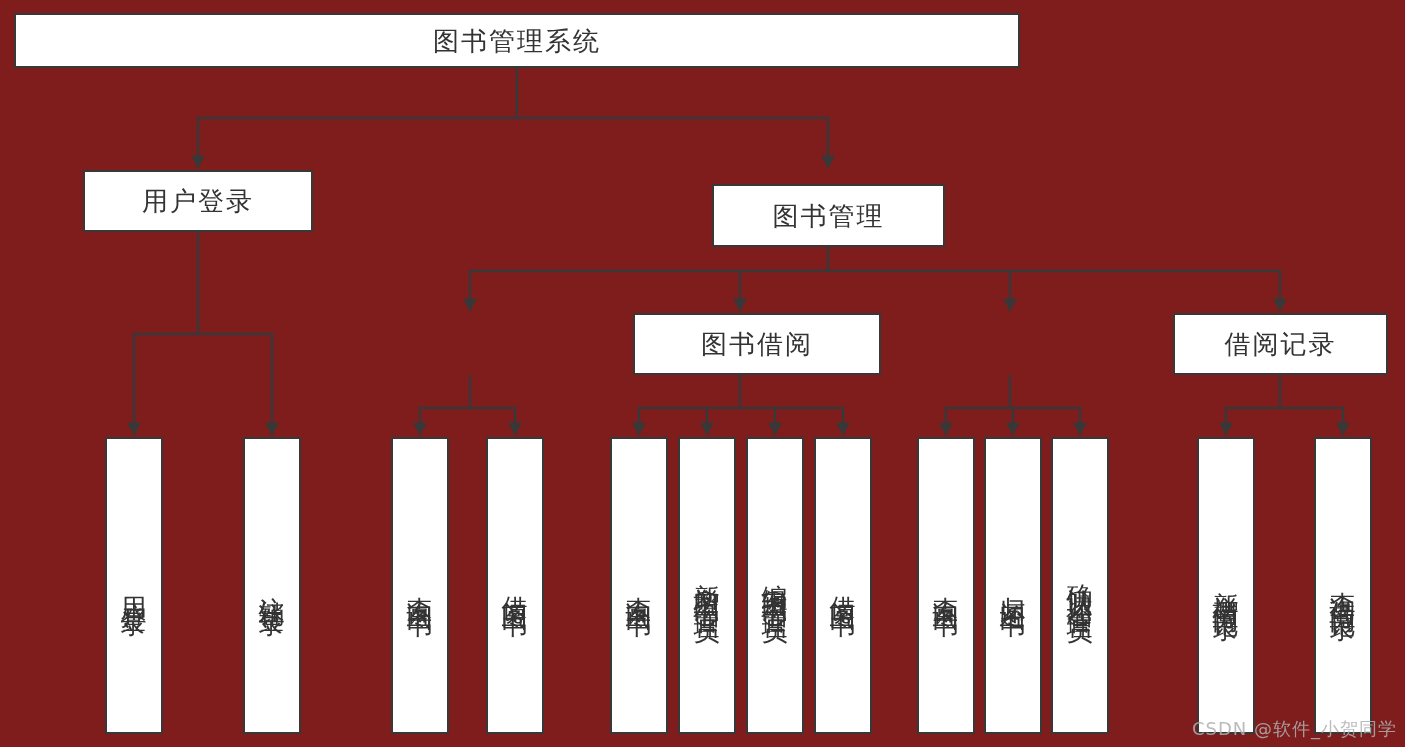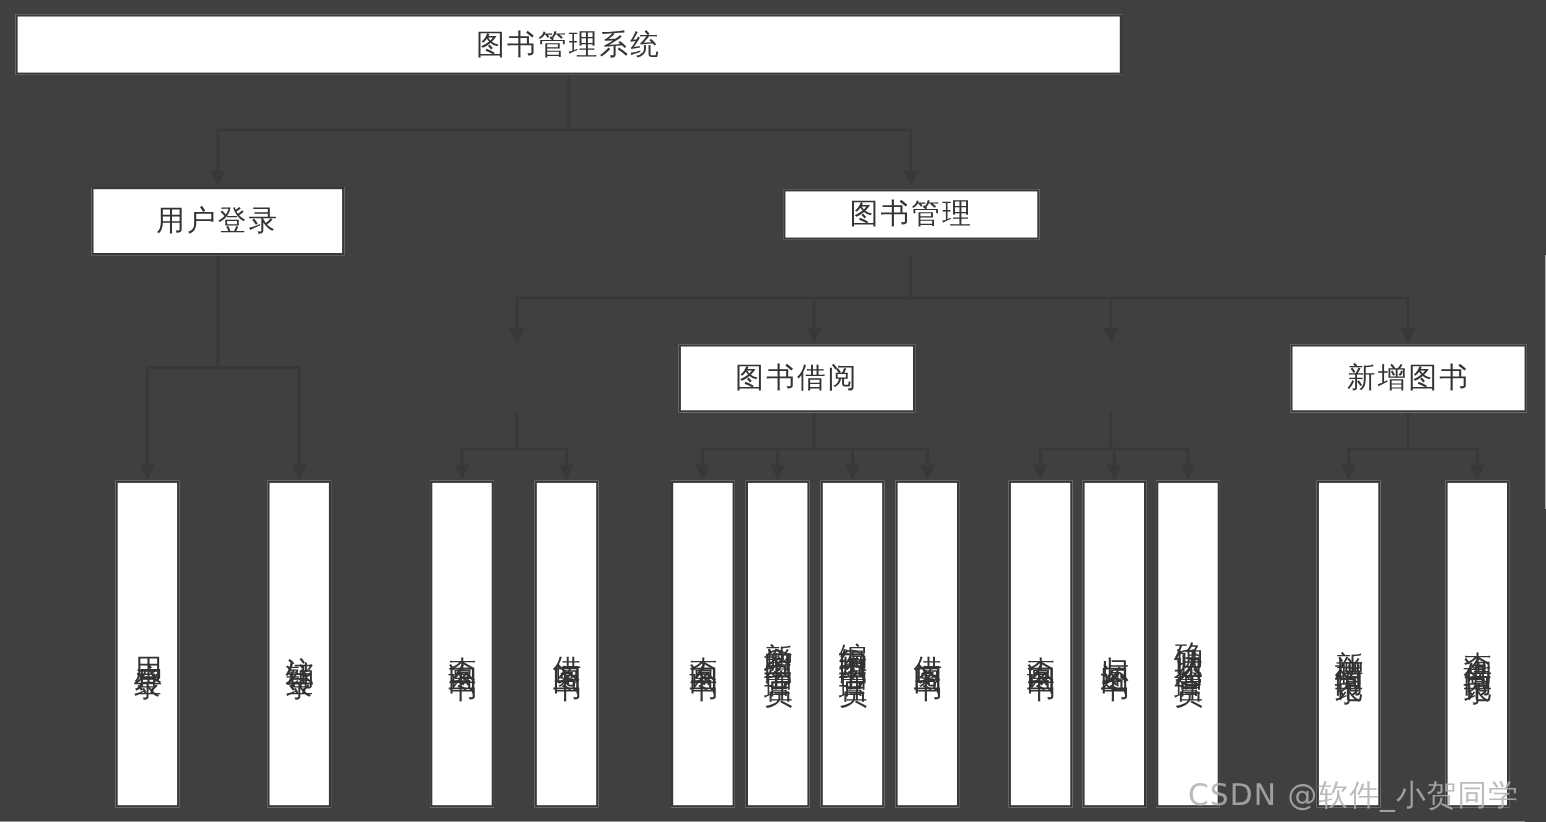--- a/index.html
+++ b/index.html
@@ -1,35 +1,35 @@
 <!DOCTYPE html>
 <html><head>
 <meta charset="utf-8">
 <style>
   html,body{margin:0;padding:0;background:#ffffff;}
   .stage{
-    position:relative;width:1405px;height:747px;background:#404040;
+    position:relative;width:1405px;height:747px;background:#7f1d1d;
     font-family:"DejaVu Sans","Liberation Sans",sans-serif;
     overflow:hidden;
   }
   .wires{position:absolute;left:0;top:0;width:1405px;height:747px;pointer-events:none;}
   .node{
     position:absolute;box-sizing:border-box;background:#ffffff;
     border:2.5px solid #383838;color:#333333;
     display:flex;align-items:center;justify-content:center;
     font-size:26px;line-height:1;
   }
   .node.h span{letter-spacing:2px;white-space:nowrap;}
   .node.v span{
     writing-mode:vertical-rl;text-orientation:mixed;
     letter-spacing:5px;line-height:1;white-space:nowrap;
   }
   .watermark{
-    position:absolute;right:24px;bottom:6px;
-    font-size:27px;letter-spacing:1px;color:#b0b0b0;opacity:.85;
+    position:absolute;right:8px;bottom:6px;
+    font-size:18px;letter-spacing:1px;color:#b0b0b0;opacity:.85;
     white-space:nowrap;z-index:5;
   }
 </style>
 </head>
 <body>
 
 <div class="stage">
 
   <svg class="wires" width="1405" height="747" viewBox="0 0 1405 747">
     <defs>
@@ -69,29 +69,29 @@
     </g>
   </svg>
 
   <div class="node h" style="left:14px;top:13px;width:1006px;height:55px">
     <span>图书管理系统</span>
   </div>
 
   <div class="node h" style="left:83px;top:170px;width:230px;height:62px">
     <span>用户登录</span>
   </div>
-  <div class="node h" style="left:712px;top:172px;width:233px;height:46px">
+  <div class="node h" style="left:712px;top:184px;width:233px;height:63px">
     <span>图书管理</span>
   </div>
 
-  <div class="node h" style="left:617px;top:313px;width:215px;height:62px">
+  <div class="node h" style="left:633px;top:313px;width:248px;height:62px">
     <span>图书借阅</span>
   </div>
   <div class="node h" style="left:1173px;top:313px;width:215px;height:62px">
-    <span>新增图书</span>
+    <span>借阅记录</span>
   </div>
 
   <div class="node v" style="left:105px;top:437px;width:58px;height:297px">
     <span>用户登录</span>
   </div>
   <div class="node v" style="left:243px;top:437px;width:58px;height:297px">
     <span>注销登录</span>
   </div>
 
   <div class="node v" style="left:391px;top:437px;width:58px;height:297px">

